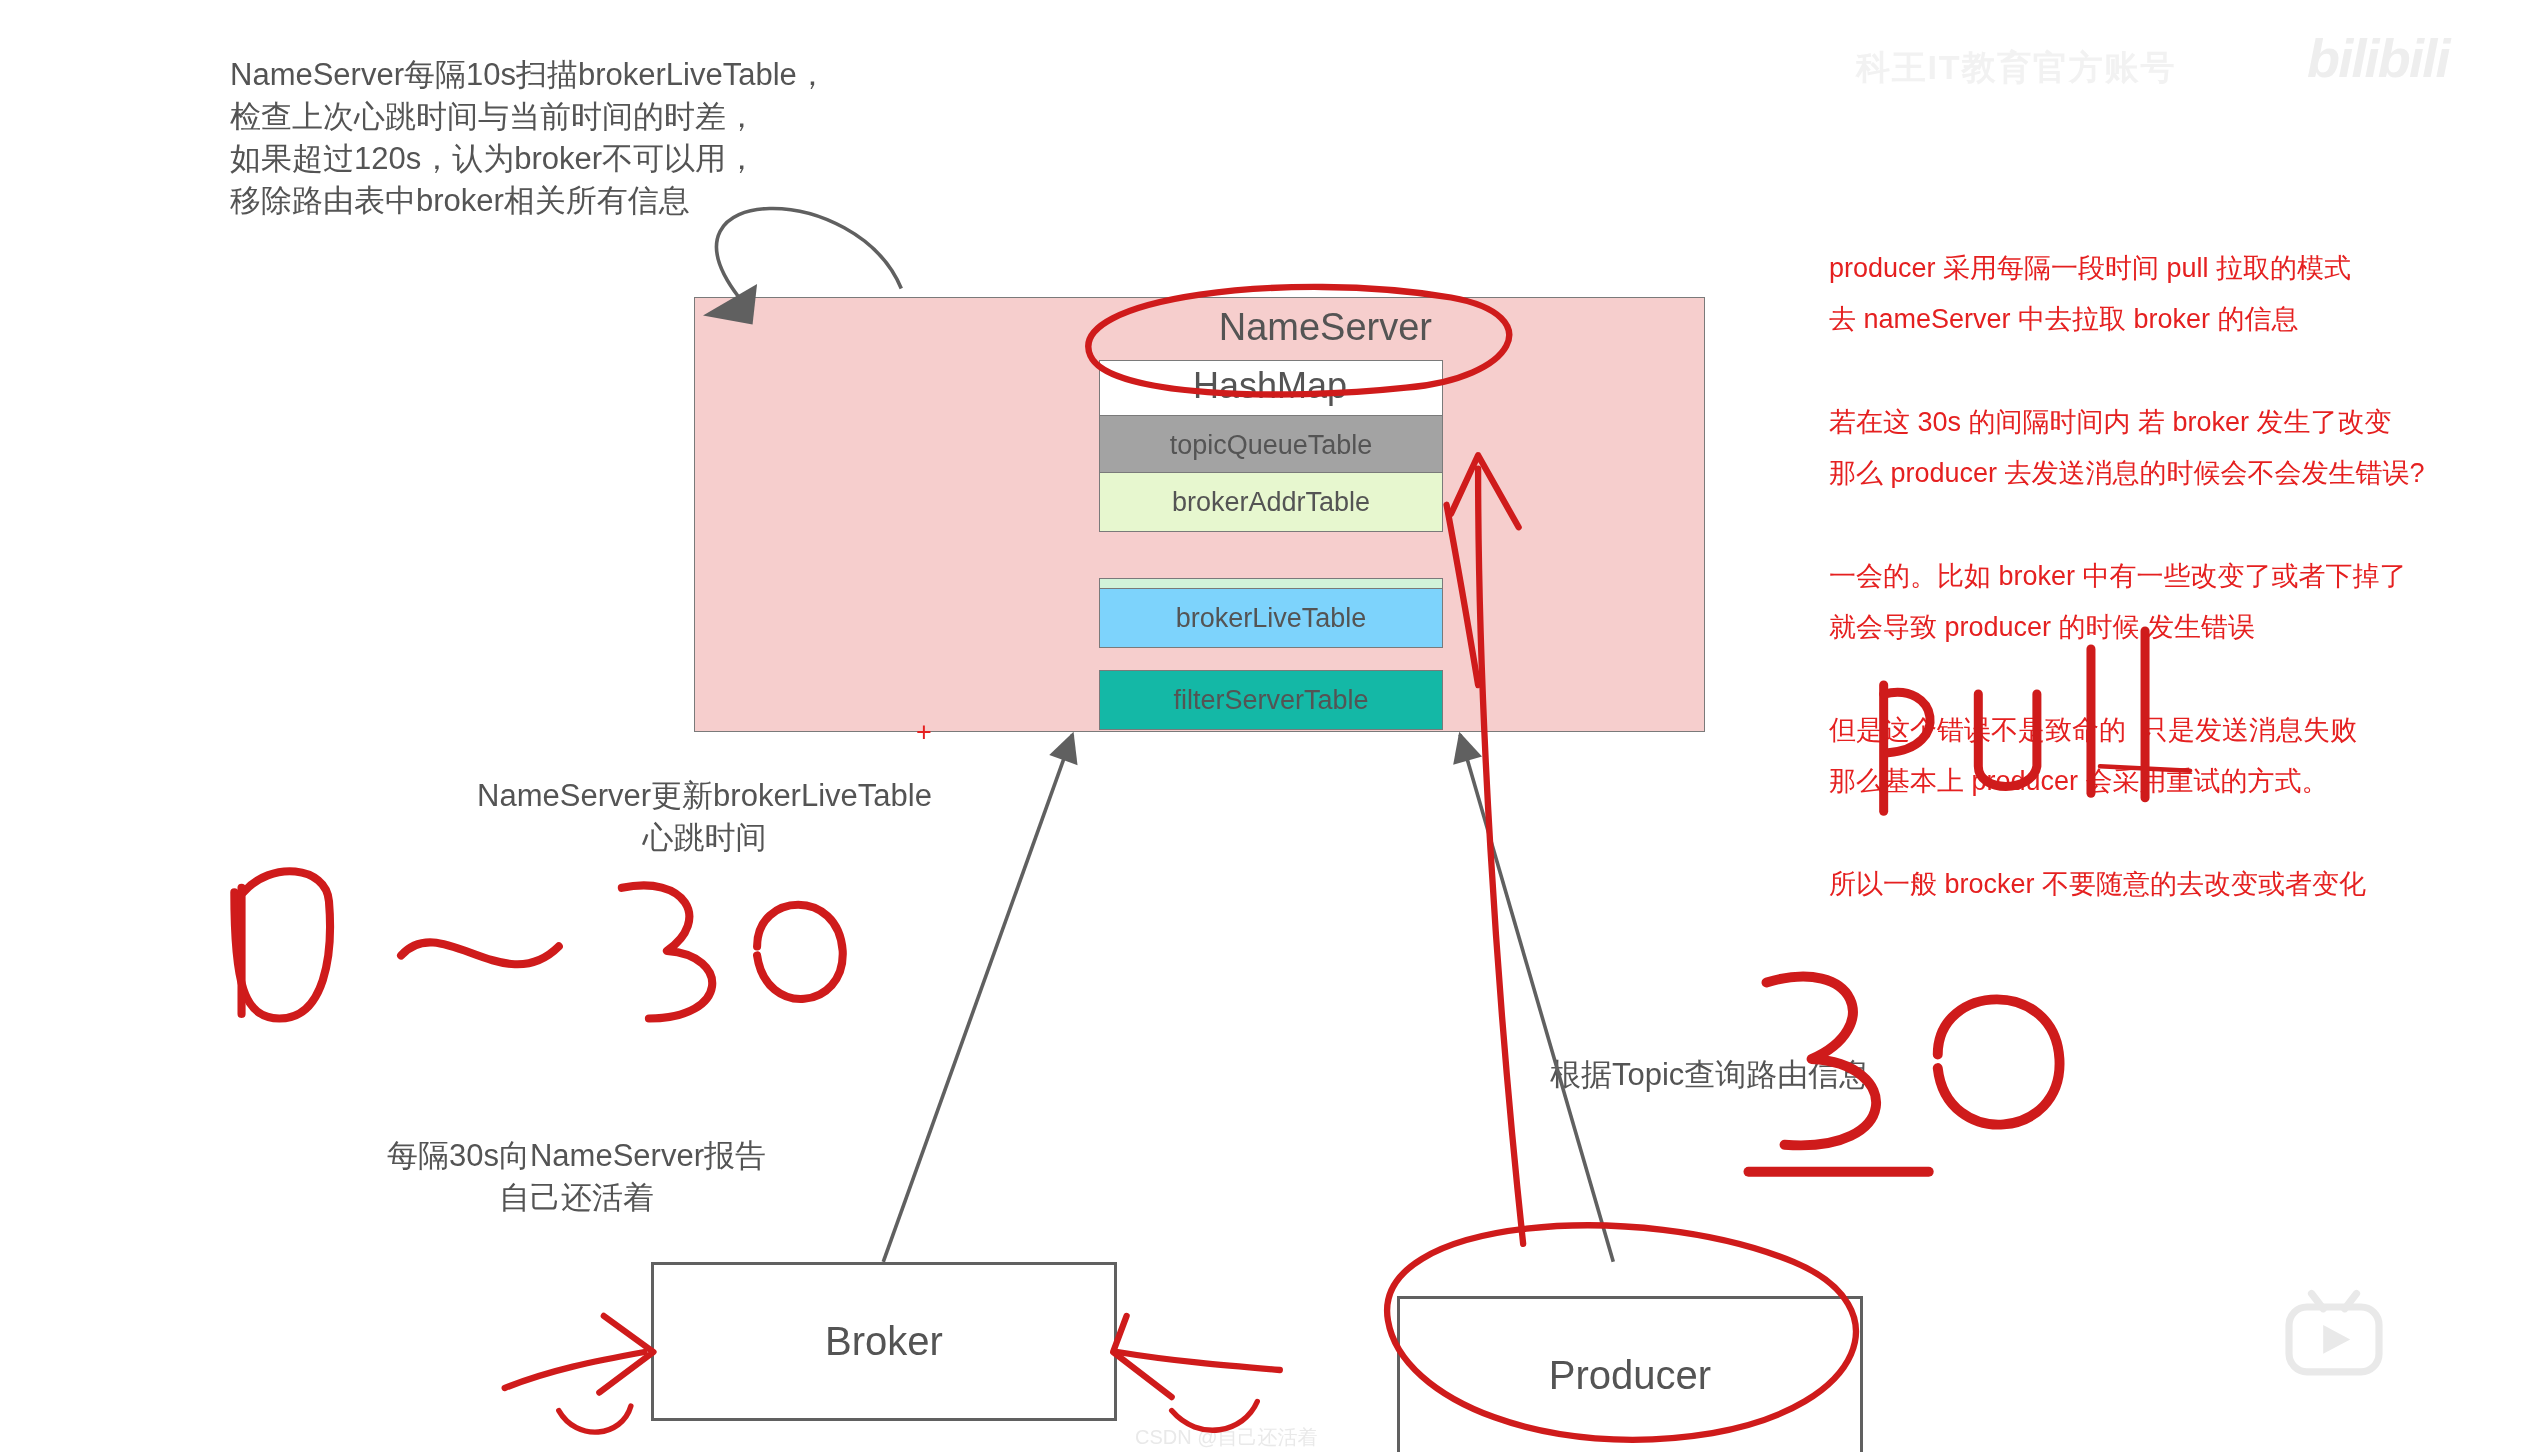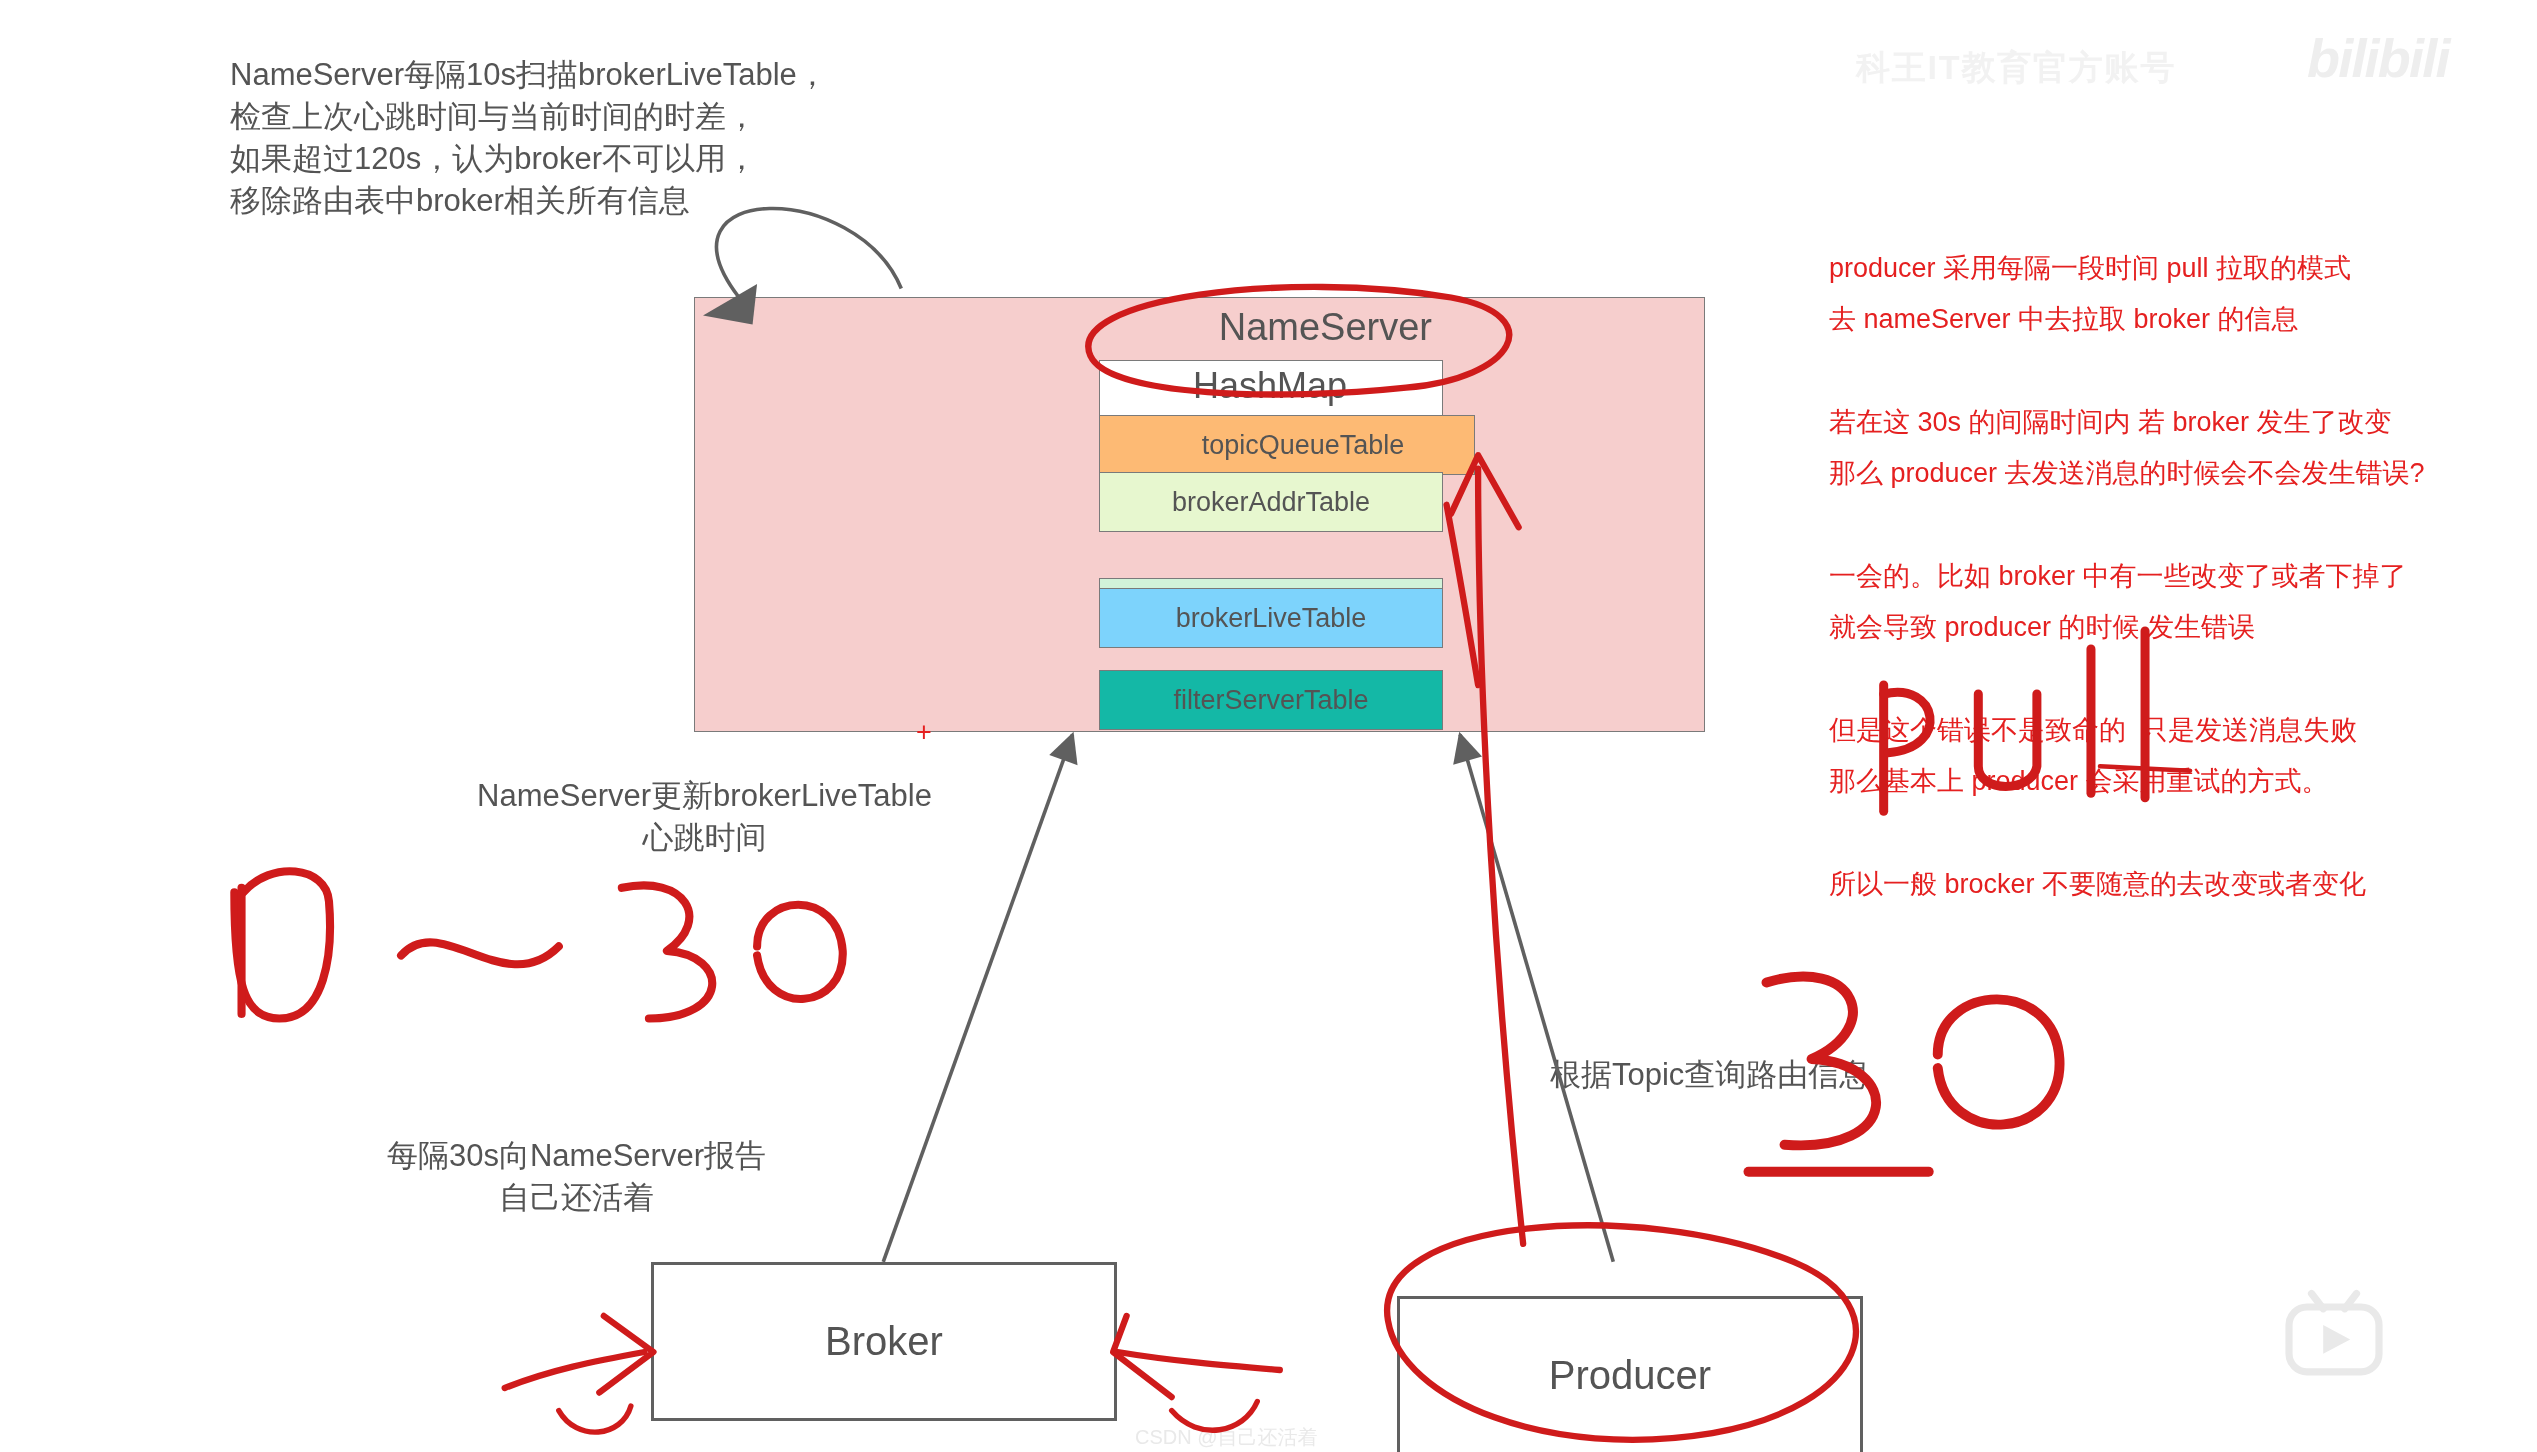--- a/index.html
+++ b/index.html
@@ -80,21 +80,21 @@
 如果超过120s，认为broker不可以用，
 移除路由表中broker相关所有信息</div>
 
 <div class="abs" style="left:694px; top:297px; width:1009px; height:433px; background:#f6cecd; border:1.8px solid #7a7a7a;"></div>
 
 <div class="abs title" style="left:1090px; top:306px; width:342px;">NameServer</div>
 
 <div class="abs" style="left:1099px; top:360px; width:342px; height:54px; background:#ffffff; border:1.8px solid #7a7a7a;"></div>
 <div class="abs hashmap-title" style="left:1099px; top:365px; width:342px;">HashMap</div>
 
-<div class="abs cell" style="left:1099px; top:415px; width:342px; height:58px; background:#fdba74; border:1.8px solid #7a7a7a;padding-left:32px;">topicQueueTable</div>
+<div class="abs cell" style="left:1099px; top:415px; width:342px; height:58px; background:#a3a3a3; border:1.8px solid #7a7a7a;">topicQueueTable</div>
 <div class="abs cell" style="left:1099px; top:472px; width:342px; height:58px; background:#e7f7cf; border:1.8px solid #7a7a7a;">brokerAddrTable</div>
 <div class="abs cell" style="left:1099px; top:530px; width:342px; height:58px; background:#d2f3d9; border:1.8px solid #7a7a7a;margin-top:48px;">clusterAddrTable</div>
 <div class="abs cell" style="left:1099px; top:588px; width:342px; height:58px; background:#7dd3fc; border:1.8px solid #7a7a7a;">brokerLiveTable</div>
 <div class="abs cell" style="left:1099px; top:670px; width:342px; height:58px; background:#14b8a6; border:1.8px solid #7a7a7a;">filterServerTable</div>
 
 <div class="abs" style="left:916px; top:717px; color:#e52020; font-size:27px;">+</div>
 
 <div class="abs diagram-text" style="left:389px; top:775px; text-align:center; width:631px;">NameServer更新brokerLiveTable
 心跳时间</div>
 

